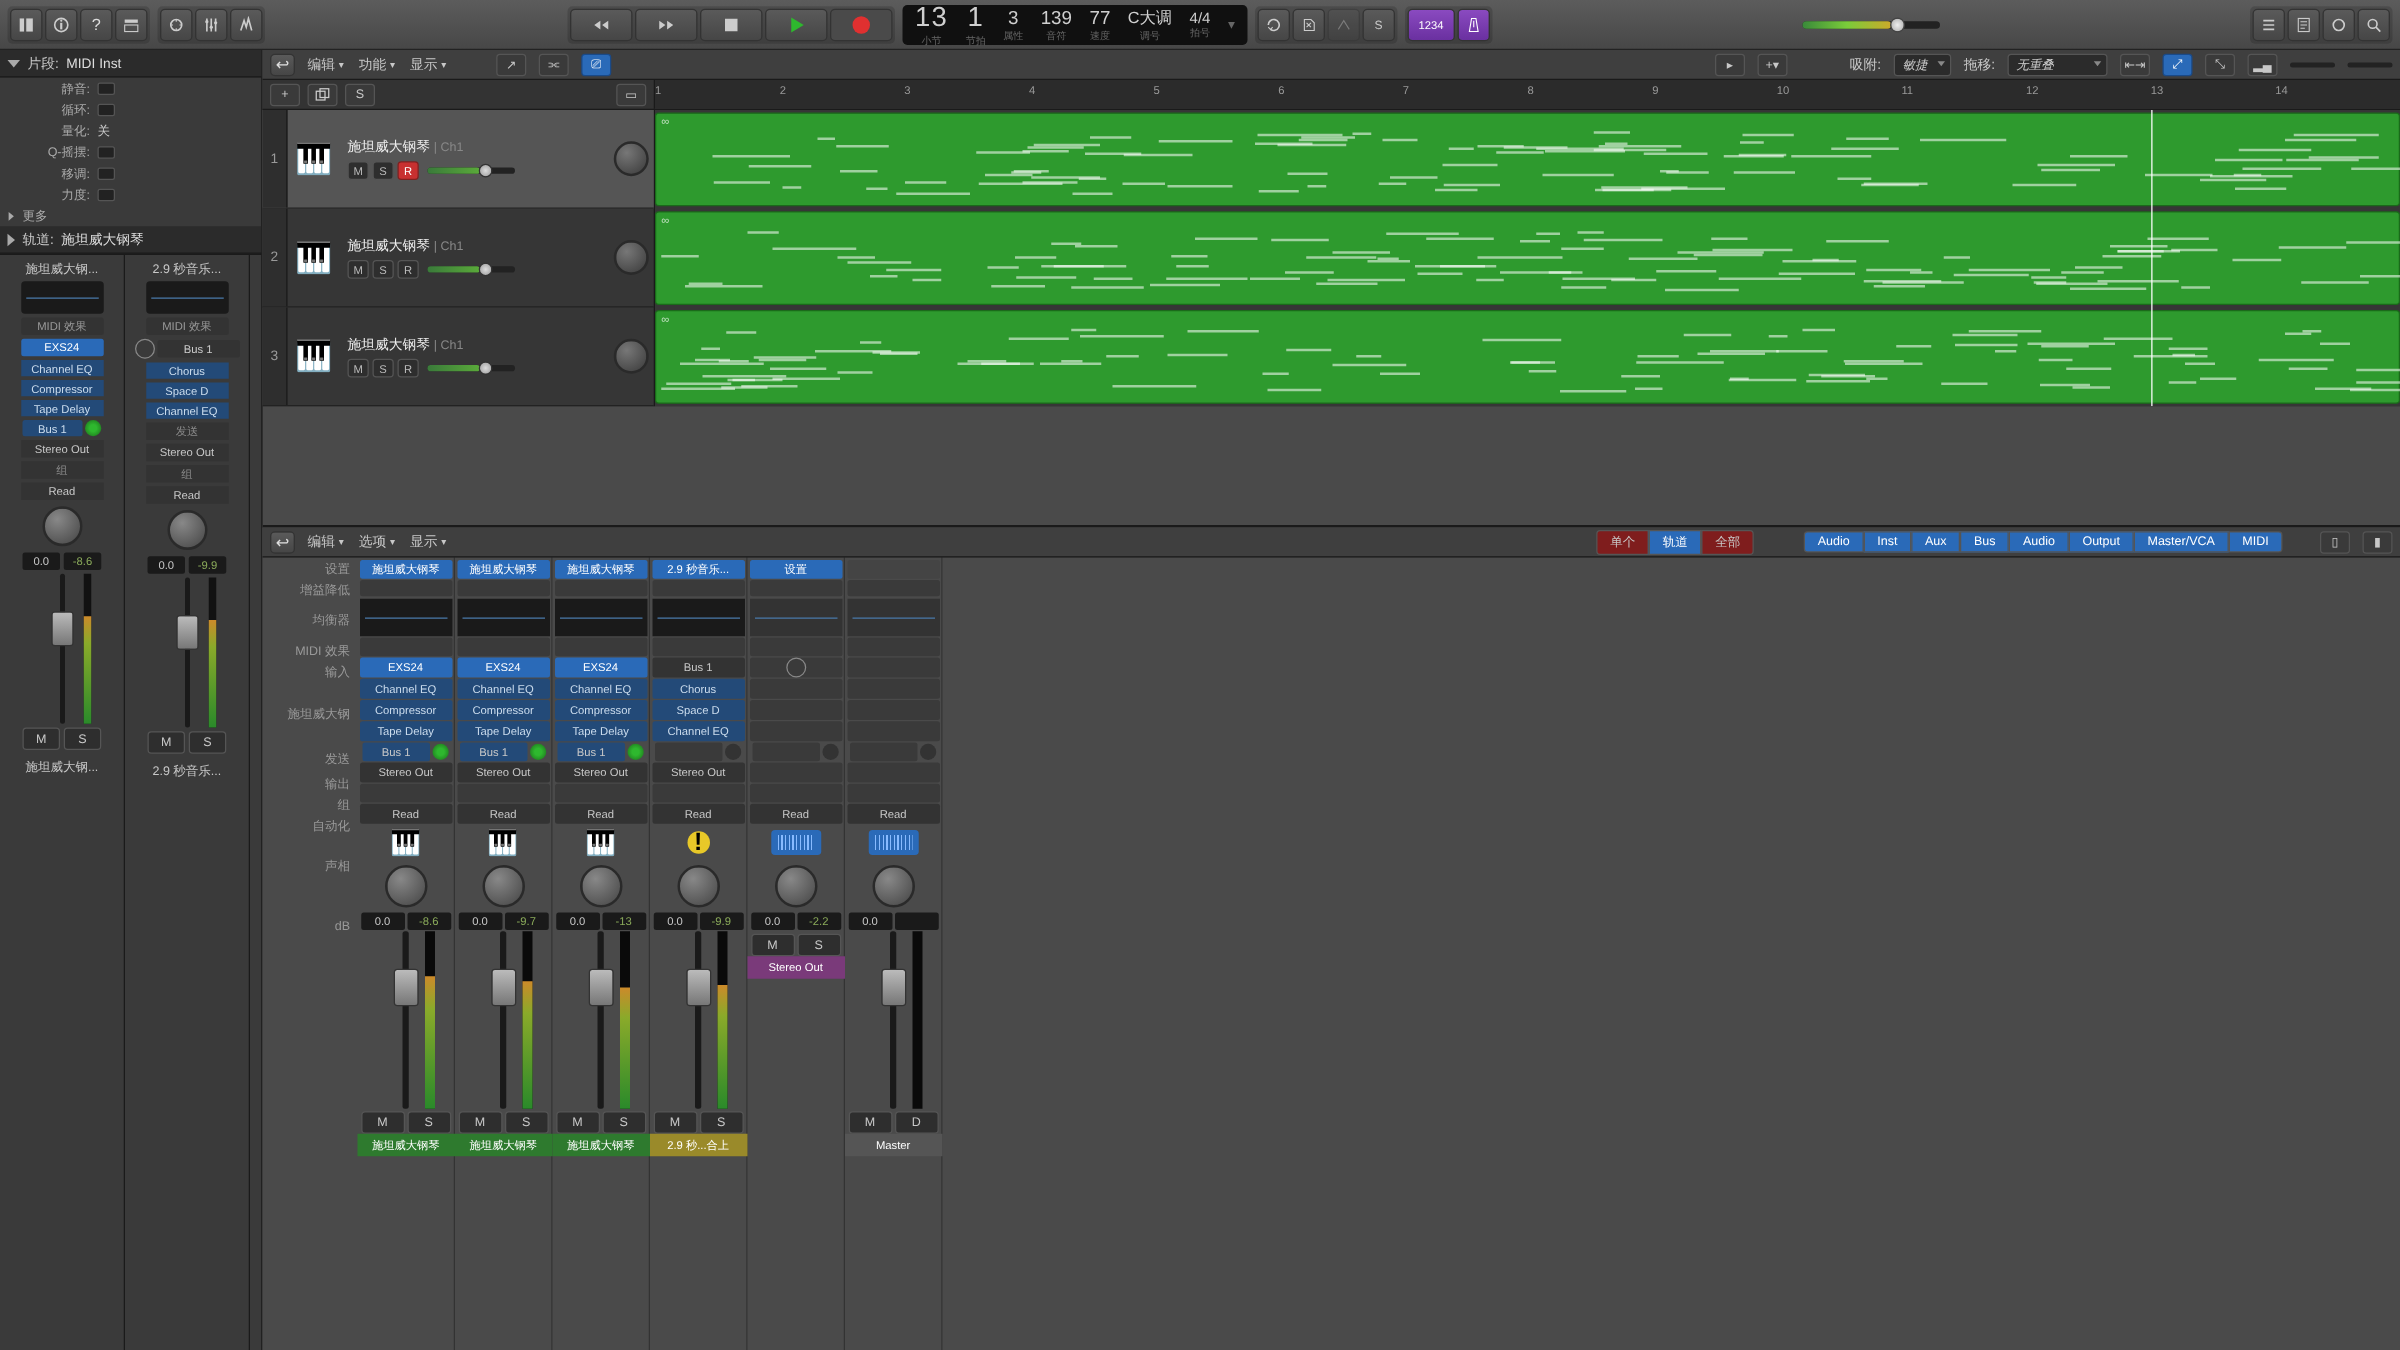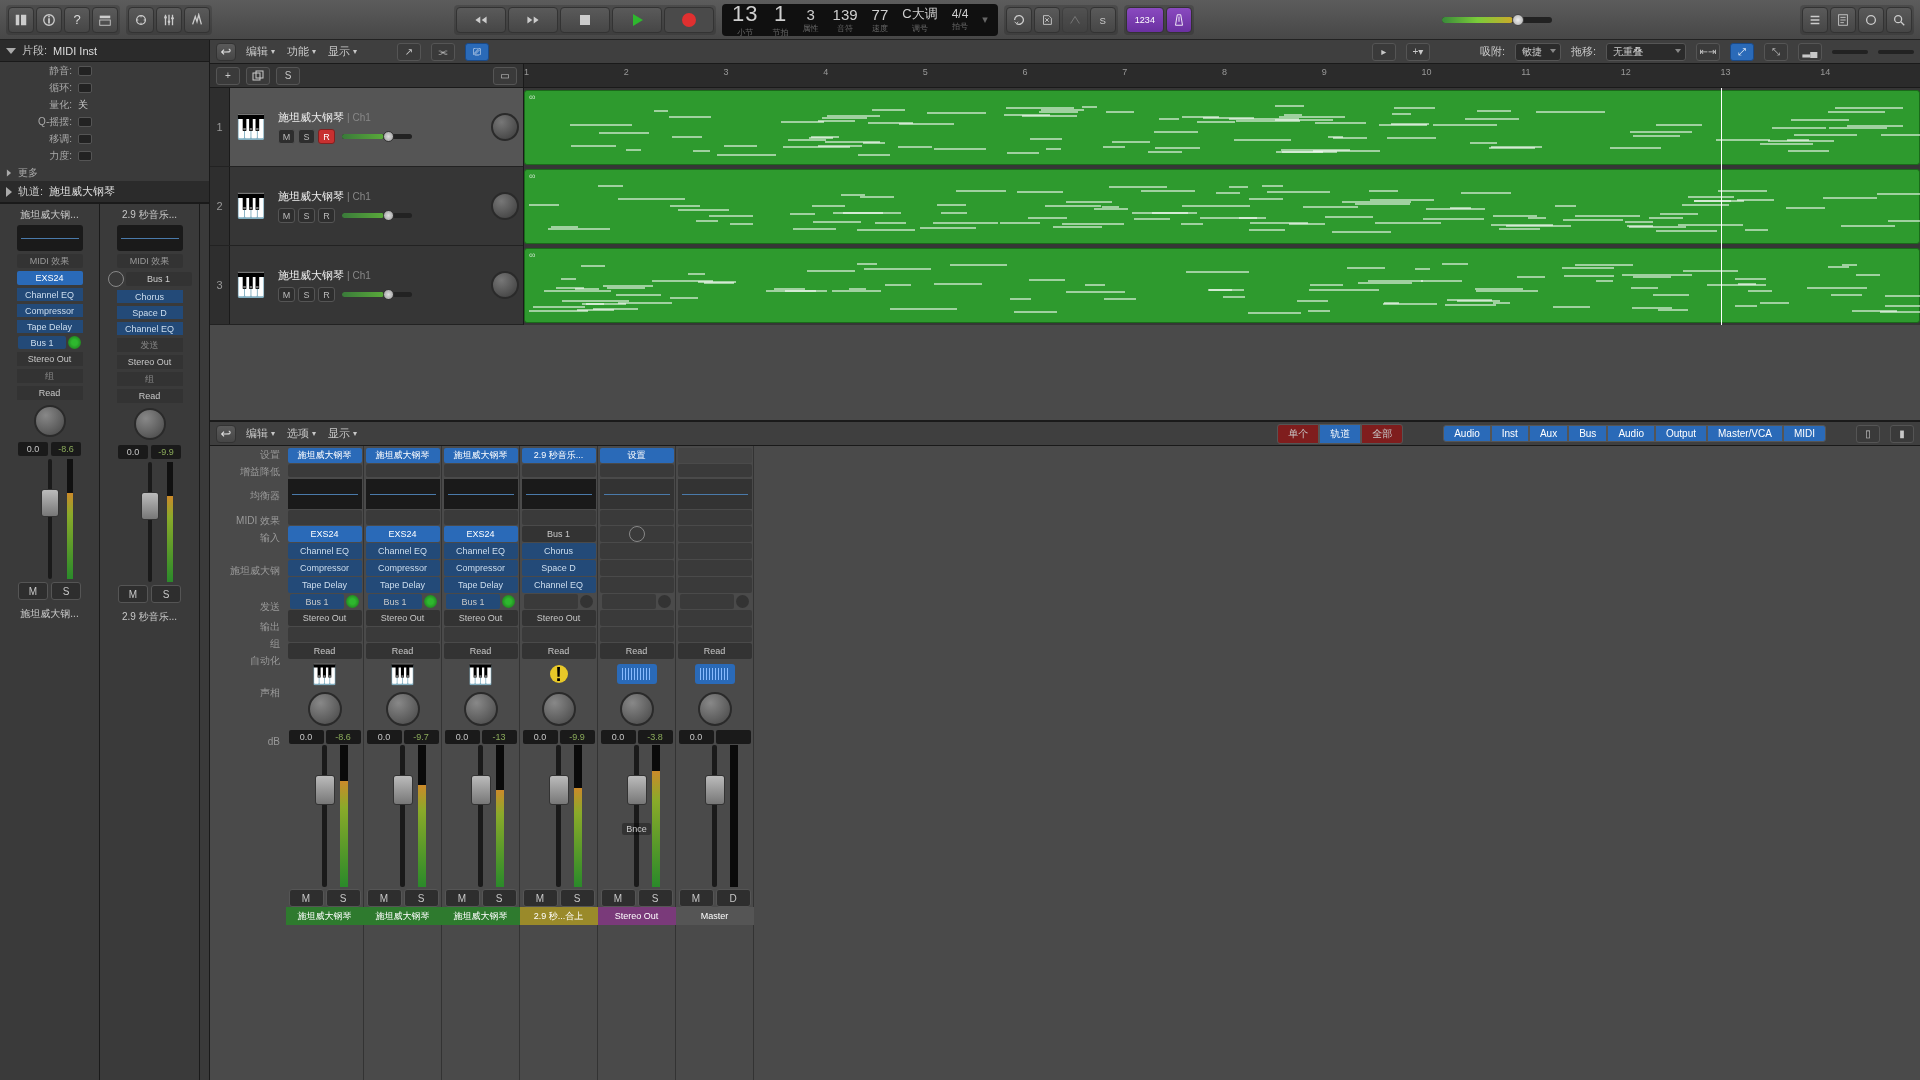--- a/index.html
+++ b/index.html
@@ -40,21 +40,21 @@
 .tri.down { border-left: 5px solid transparent; border-right: 5px solid transparent; border-top: 6px solid #aaa; border-bottom:none;}
 .insp-row { height: 17px; display: flex; align-items: center; padding: 0 6px; font-size: 10px; color:#aaa;}
 .insp-row .lbl { width: 66px; text-align: right; margin-right: 6px; }
 .insp-row .val { color: #ccc; }
 .insp-row .chk { width: 14px; height: 10px; background: #222; border-radius: 2px; border:1px solid #555;}
 
 
 .arrange { flex: 1; display: flex; flex-direction: column; min-width:0;}
 .arr-toolbar { height: 24px; background: #3f3f3f; border-bottom: 1px solid #1a1a1a; display: flex; align-items: center; padding: 0 6px; gap: 10px; font-size: 11px; }
 .menu-item { display: flex; align-items: center; gap: 3px; cursor: pointer; }
-.snap-sel { background: #2b2b2b; border: 1px solid #555; border-radius: 3px; padding: 1px 18px 1px 6px; font-size: 10px; color:#ccc; position:relative;}
+.snap-sel { background: #2b2b2b; border: 1px solid #555; border-radius: 3px; padding: 1px 18px 1px 6px; font-size: 10px; color:#ccc; position:relative;font-style:italic;}
 .snap-sel::after{content:"";position:absolute;right:4px;top:5px;border-left:3px solid transparent;border-right:3px solid transparent;border-top:4px solid #888;}
 .tbtn { width: 24px; height: 18px; background: #3a3a3a; border: 1px solid #555; border-radius: 3px; display:flex;align-items:center;justify-content:center;font-size:10px;}
 .tbtn.active { background: #2a6ab8; color:#fff;border-color:#1a4a88;}
 
 .track-header-row { height: 24px; background: #333; border-bottom: 1px solid #1a1a1a; display: flex; }
 .th-controls { width: 314px; display: flex; align-items: center; padding: 0 6px; gap: 6px; border-right:1px solid #1a1a1a;}
 .ruler { flex: 1; background: #2b2b2b; position: relative; font-size: 9px; color: #999; }
 .ruler-num { position: absolute; top: 3px; }
 
 .tracks-area { flex: 0 0 237px; display: flex; background: #363636;}
@@ -1055,30 +1055,22 @@
   <div class="ms-slot empty" style="height:15px"></div>
   <div class="ms-slot">Read</div>
   <div class="ms-icon">
                 <div class="audio-icon">
                   <div class="wave"></div>
                 </div>
               </div>
   <div class="ms-pan"></div>
   <div class="ms-db-row">
                 <div class="ms-db">0.0</div>
-                <div class="ms-db pk">-3.8</div>
-              </div>
-  <div class="ms-fader">
-    <div class="ms-fader-track"></div>
-    <div class="ms-fader-cap" style="top:30px"></div>
-    <div class="ms-meter">
-                  <div class="ms-meter-fill" style="height:82%"></div>
-                </div>
-    <div class="bnce">Bnce</div>
-  </div>
+                <div class="ms-db pk">-2.2</div>
+              </div>
   <div class="ms-ms-row">
                 <div class="ms-ms">M</div>
                 <div class="ms-ms">S</div>
               </div>
   <div class="ms-foot ft-purple">Stereo Out</div>
             </div>
             <div class="mix-strip">
   <div class="ms-name gray"></div>
   <div class="ms-slot empty" style="height:13px"></div>
   <div class="ms-eq" style="background:#333"></div>

